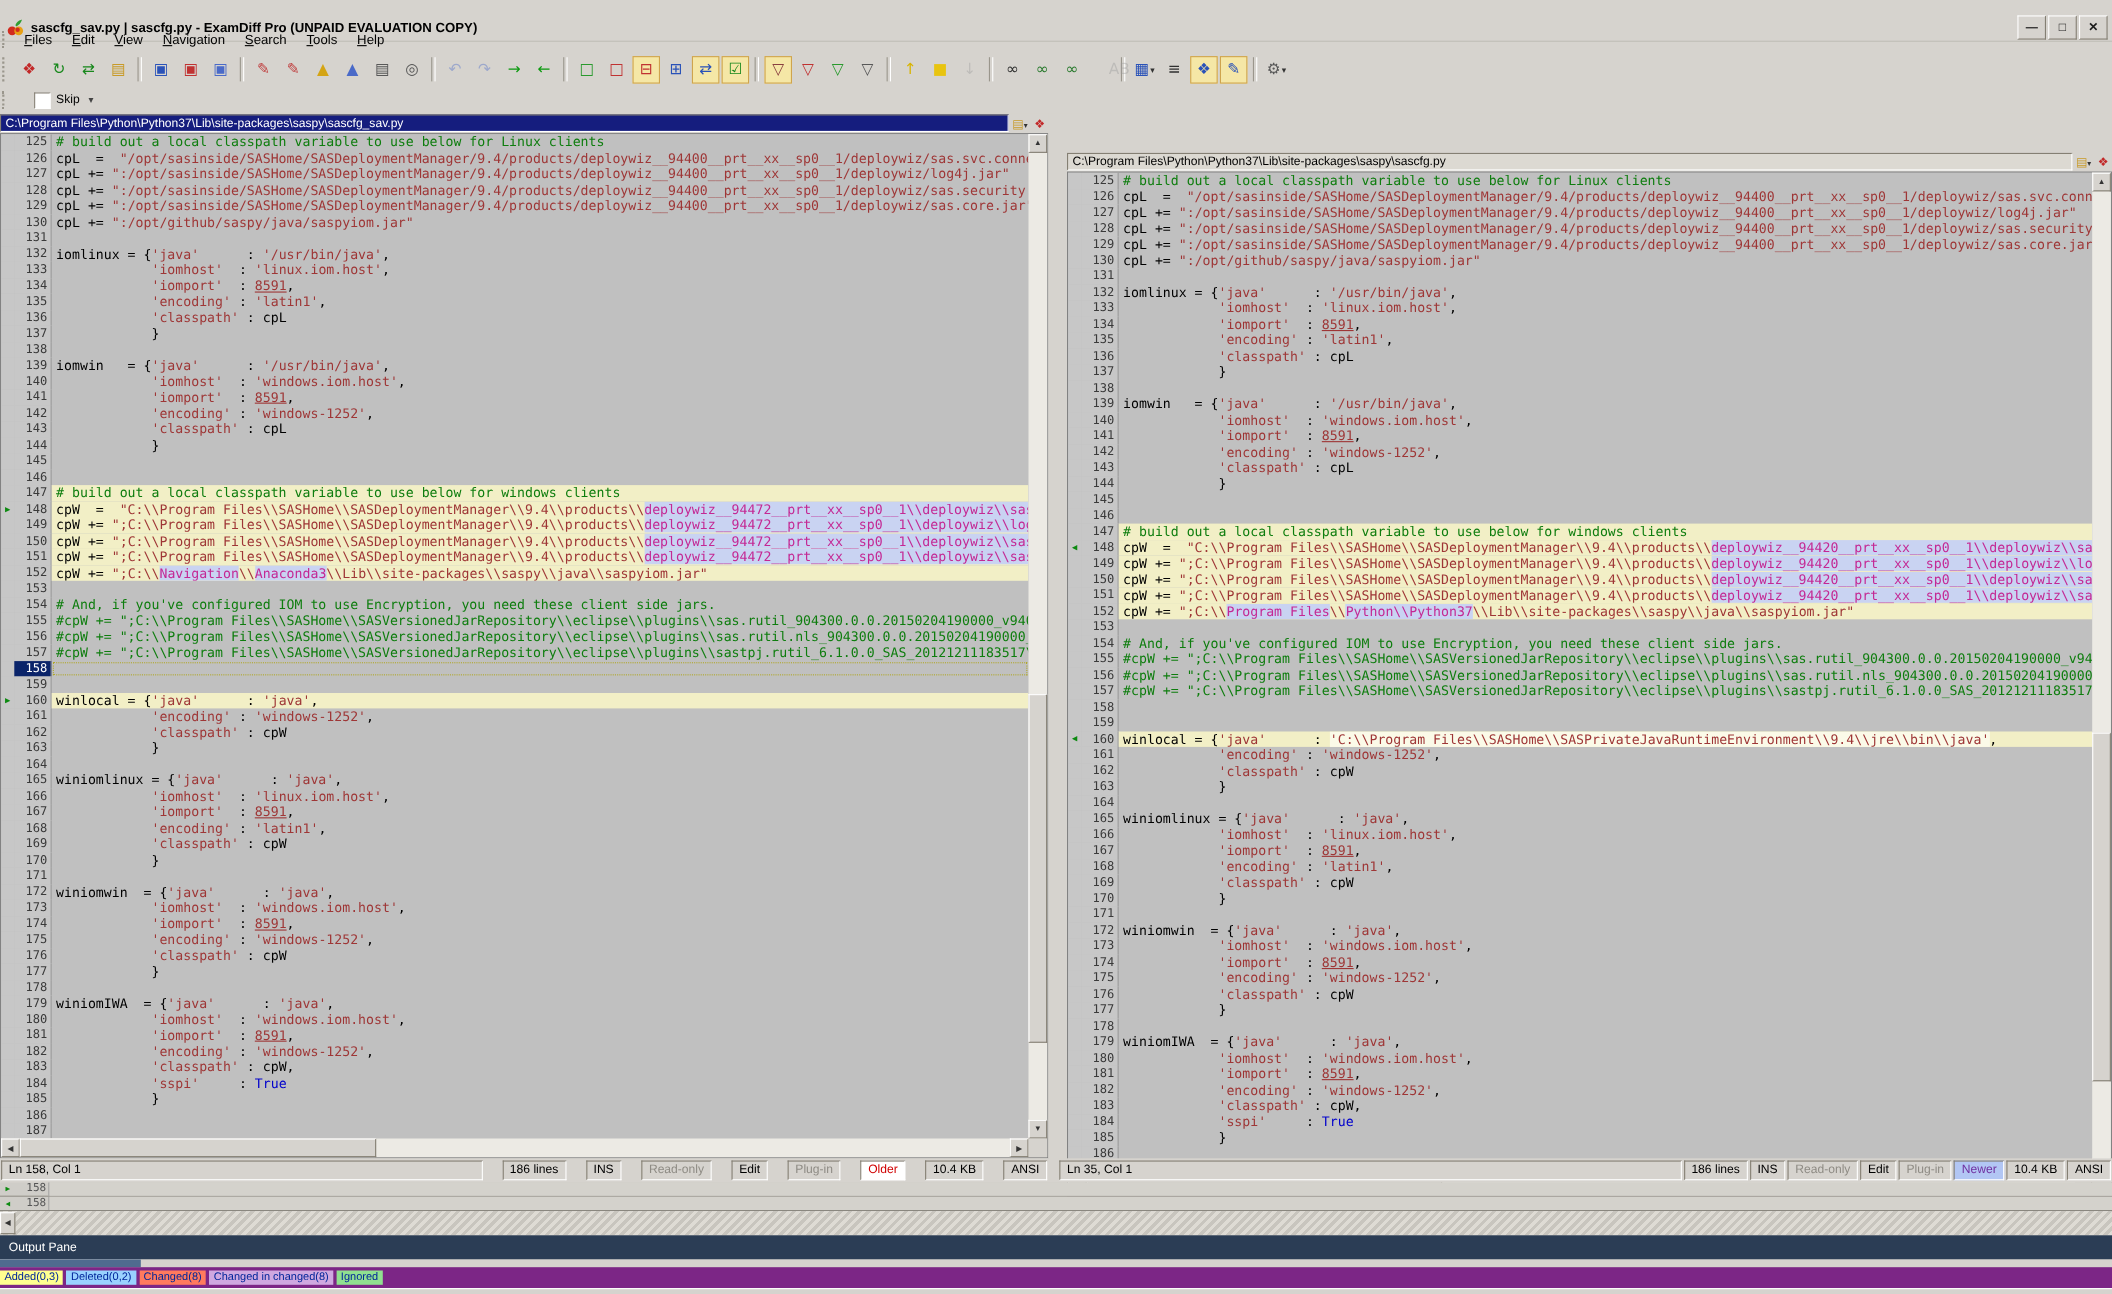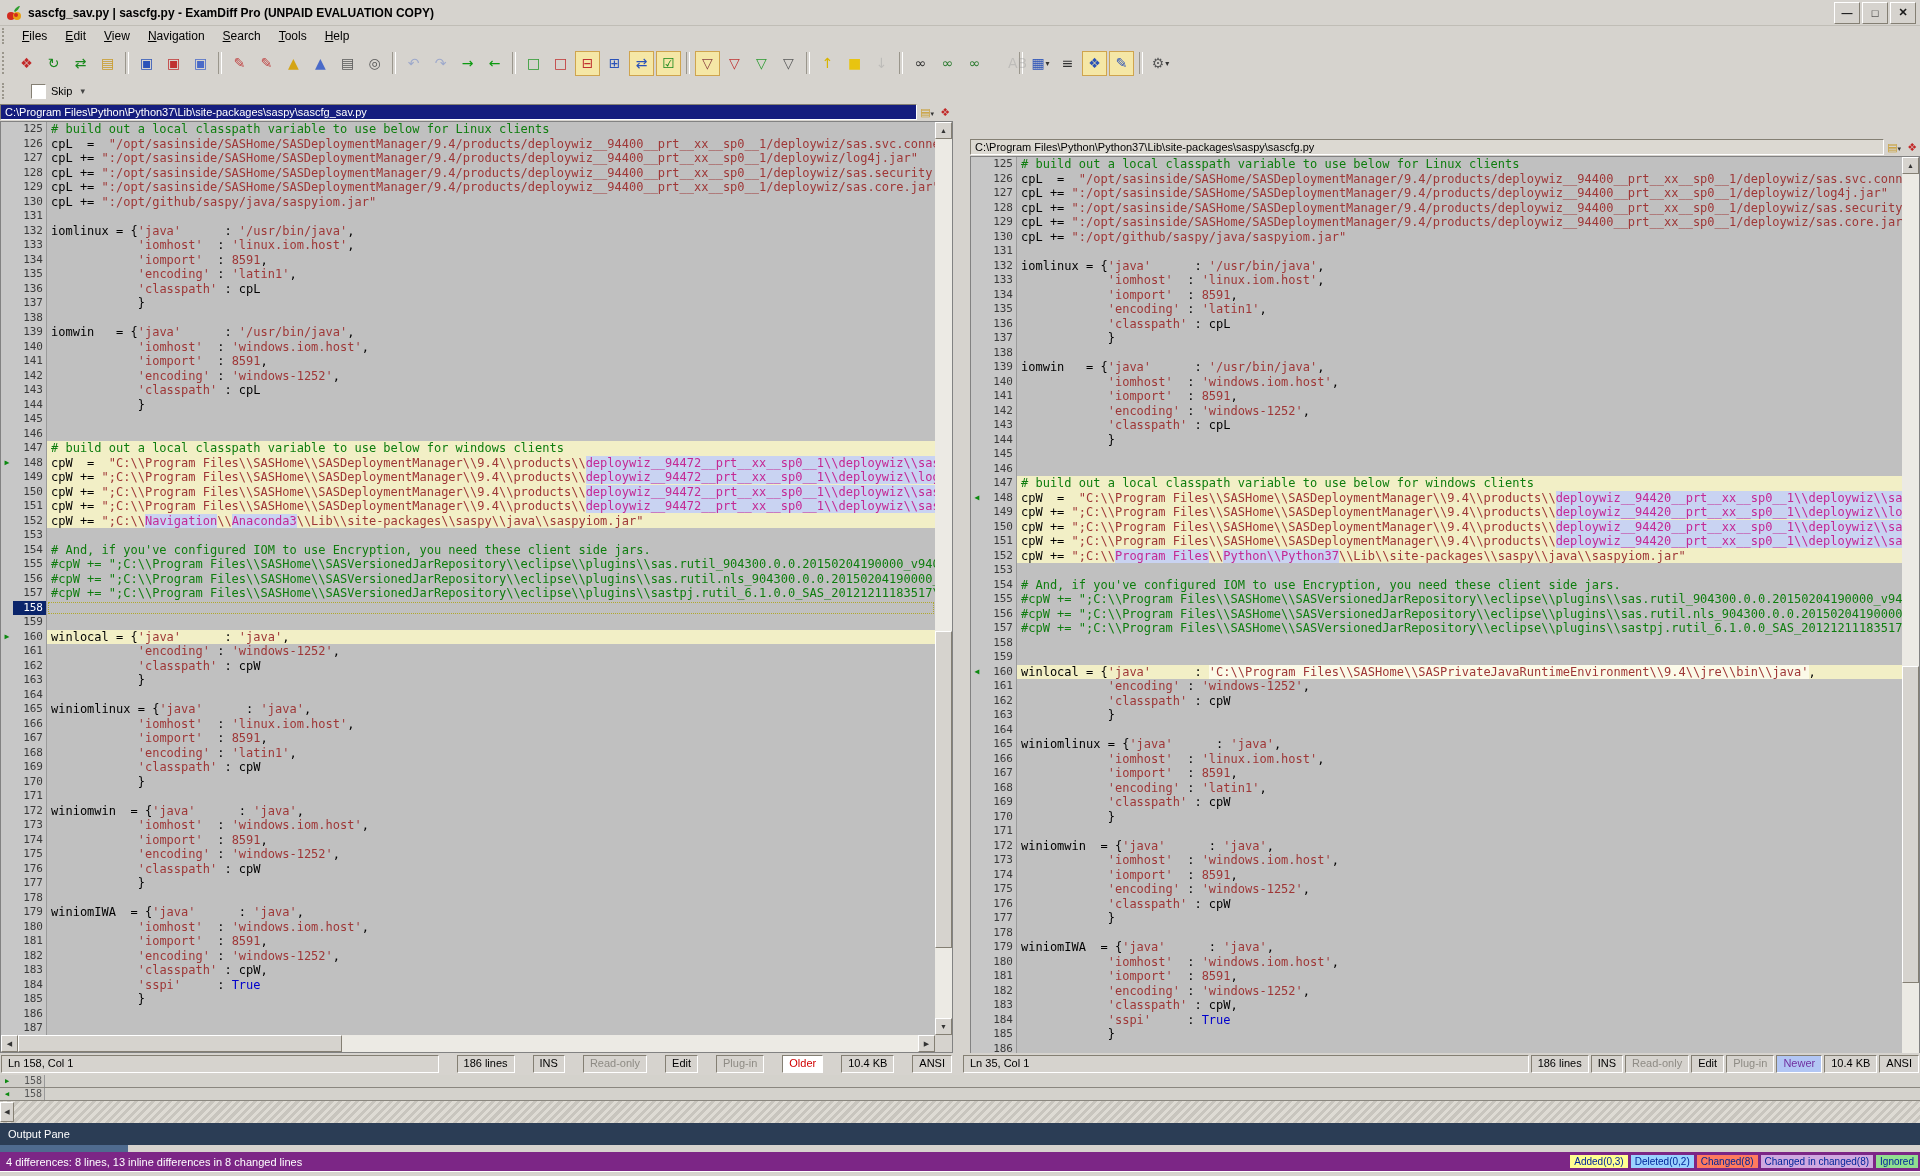--- a/index.html
+++ b/index.html
@@ -3,21 +3,21 @@
 <meta charset="utf-8">
 <style>
   html,body{margin:0;padding:0;width:1920px;height:1176px;overflow:hidden;
     background:#d6d3ce;font-family:"Liberation Sans",sans-serif;position:relative;}
   .band{position:absolute;left:0;width:1920px;}
   .grip{display:inline-block;width:5px;height:70%;margin:0 4px 0 2px;
     border-left:2px dotted #9a968c;vertical-align:middle;}
   .raised{border:1px solid;border-color:#ffffff #847f73 #847f73 #ffffff;}
 
   
-  #titlebar{top:0;height:25px;display:flex;align-items:center;background:#d6d3ce;
+  #titlebar{top:12px;height:25px;display:flex;align-items:center;background:#d6d3ce;
     border-bottom:1px solid #c0bdb6;}
   #app-icon{margin:0 6px 0 6px;}
   #title-text{font-size:12px;font-weight:bold;color:#000;}
   #wctrl{margin-left:auto;margin-right:4px;display:flex;gap:2px;}
   .wbtn{width:24px;height:20px;background:#d6d3ce;font-size:11px;font-weight:bold;
     display:flex;align-items:center;justify-content:center;color:#1a1a1a;}
 
   
   #menubar{top:25px;height:22px;display:flex;align-items:center;}
   .mitem{display:inline-block;padding:3px 9px;font-size:12px;color:#000;}
@@ -67,21 +67,21 @@
 
   .row{display:flex;height:14.5px;line-height:14.5px;
     font:12px/14.5px "DejaVu Sans Mono",monospace;white-space:pre;}
   .mk{width:12px;flex:none;text-align:center;font-size:8px;color:#0c8a10;background:#c7c7c7;}
   .ln{width:30px;flex:none;text-align:right;padding-right:3px;background:#c7c7c7;
     color:#3a3a3a;font-size:11px;border-right:1px solid #9a9a9a;box-sizing:content-box;}
   .tx{flex:1;overflow:hidden;padding-left:4px;}
   .row.chg .tx{background:#f2efc6;}
   .row.cur .tx{outline:1px dotted #b0a82c;outline-offset:-2px;}
   .row.cur .ln{background:#0a246a;color:#ffffff;}
-  .sp{color:#000000;} .ss{color:#9e3636;} .sc{color:#0e7d0e;} .sn{color:#9e3636;}
+  .sp{color:#000000;} .ss{color:#9e3636;} .sc{color:#0e7d0e;} .sn{color:#9e3636;text-decoration:underline;}
   .sb{color:#0000cc;}
   .sh{background:#c9d3f2;color:#c42894;}
   .sa{background:#fbfae8;color:#9e3636;}
 
   
   .vscroll{position:absolute;top:0;right:0;bottom:17px;width:17px;display:flex;
     flex-direction:column;background:#eceae4;}
   .hscroll{position:absolute;left:0;right:17px;bottom:0;height:17px;display:flex;background:#eceae4;}
   .corner{position:absolute;right:0;bottom:0;width:17px;height:17px;background:#d6d3ce;}
   .sbtn{width:17px;height:17px;flex:none;background:#d6d3ce;font-size:7px;color:#333;
@@ -522,21 +522,20 @@
   <span id="collapse-btn">◀</span>
 </div>
 
 <div id="outhead" class="band">
   <span>Output Pane</span>
 </div>
 <div id="tabstrip" class="band">
   <span id="outtab"></span>
 </div>
 <div id="summarybar" class="band">
-  <span id="summary-text">4 differences: 8 lines, 13 inline differences in 8 changed lines</span>
   <span id="badges">
       <span class="badge" style="background: rgb(255, 255, 144); color: rgb(0, 37, 154);">Added(0,3)</span>
       <span class="badge" style="background: rgb(154, 210, 255); color: rgb(0, 37, 154);">Deleted(0,2)</span>
       <span class="badge" style="background: rgb(255, 122, 94); color: rgb(0, 37, 154);">Changed(8)</span>
       <span class="badge" style="background: rgb(207, 168, 224); color: rgb(0, 37, 154);">Changed in changed(8)</span>
       <span class="badge" style="background: rgb(144, 224, 144); color: rgb(0, 37, 154);">Ignored</span>
     </span>
 </div>
 <div id="bottomstrip" class="band"></div>
 

